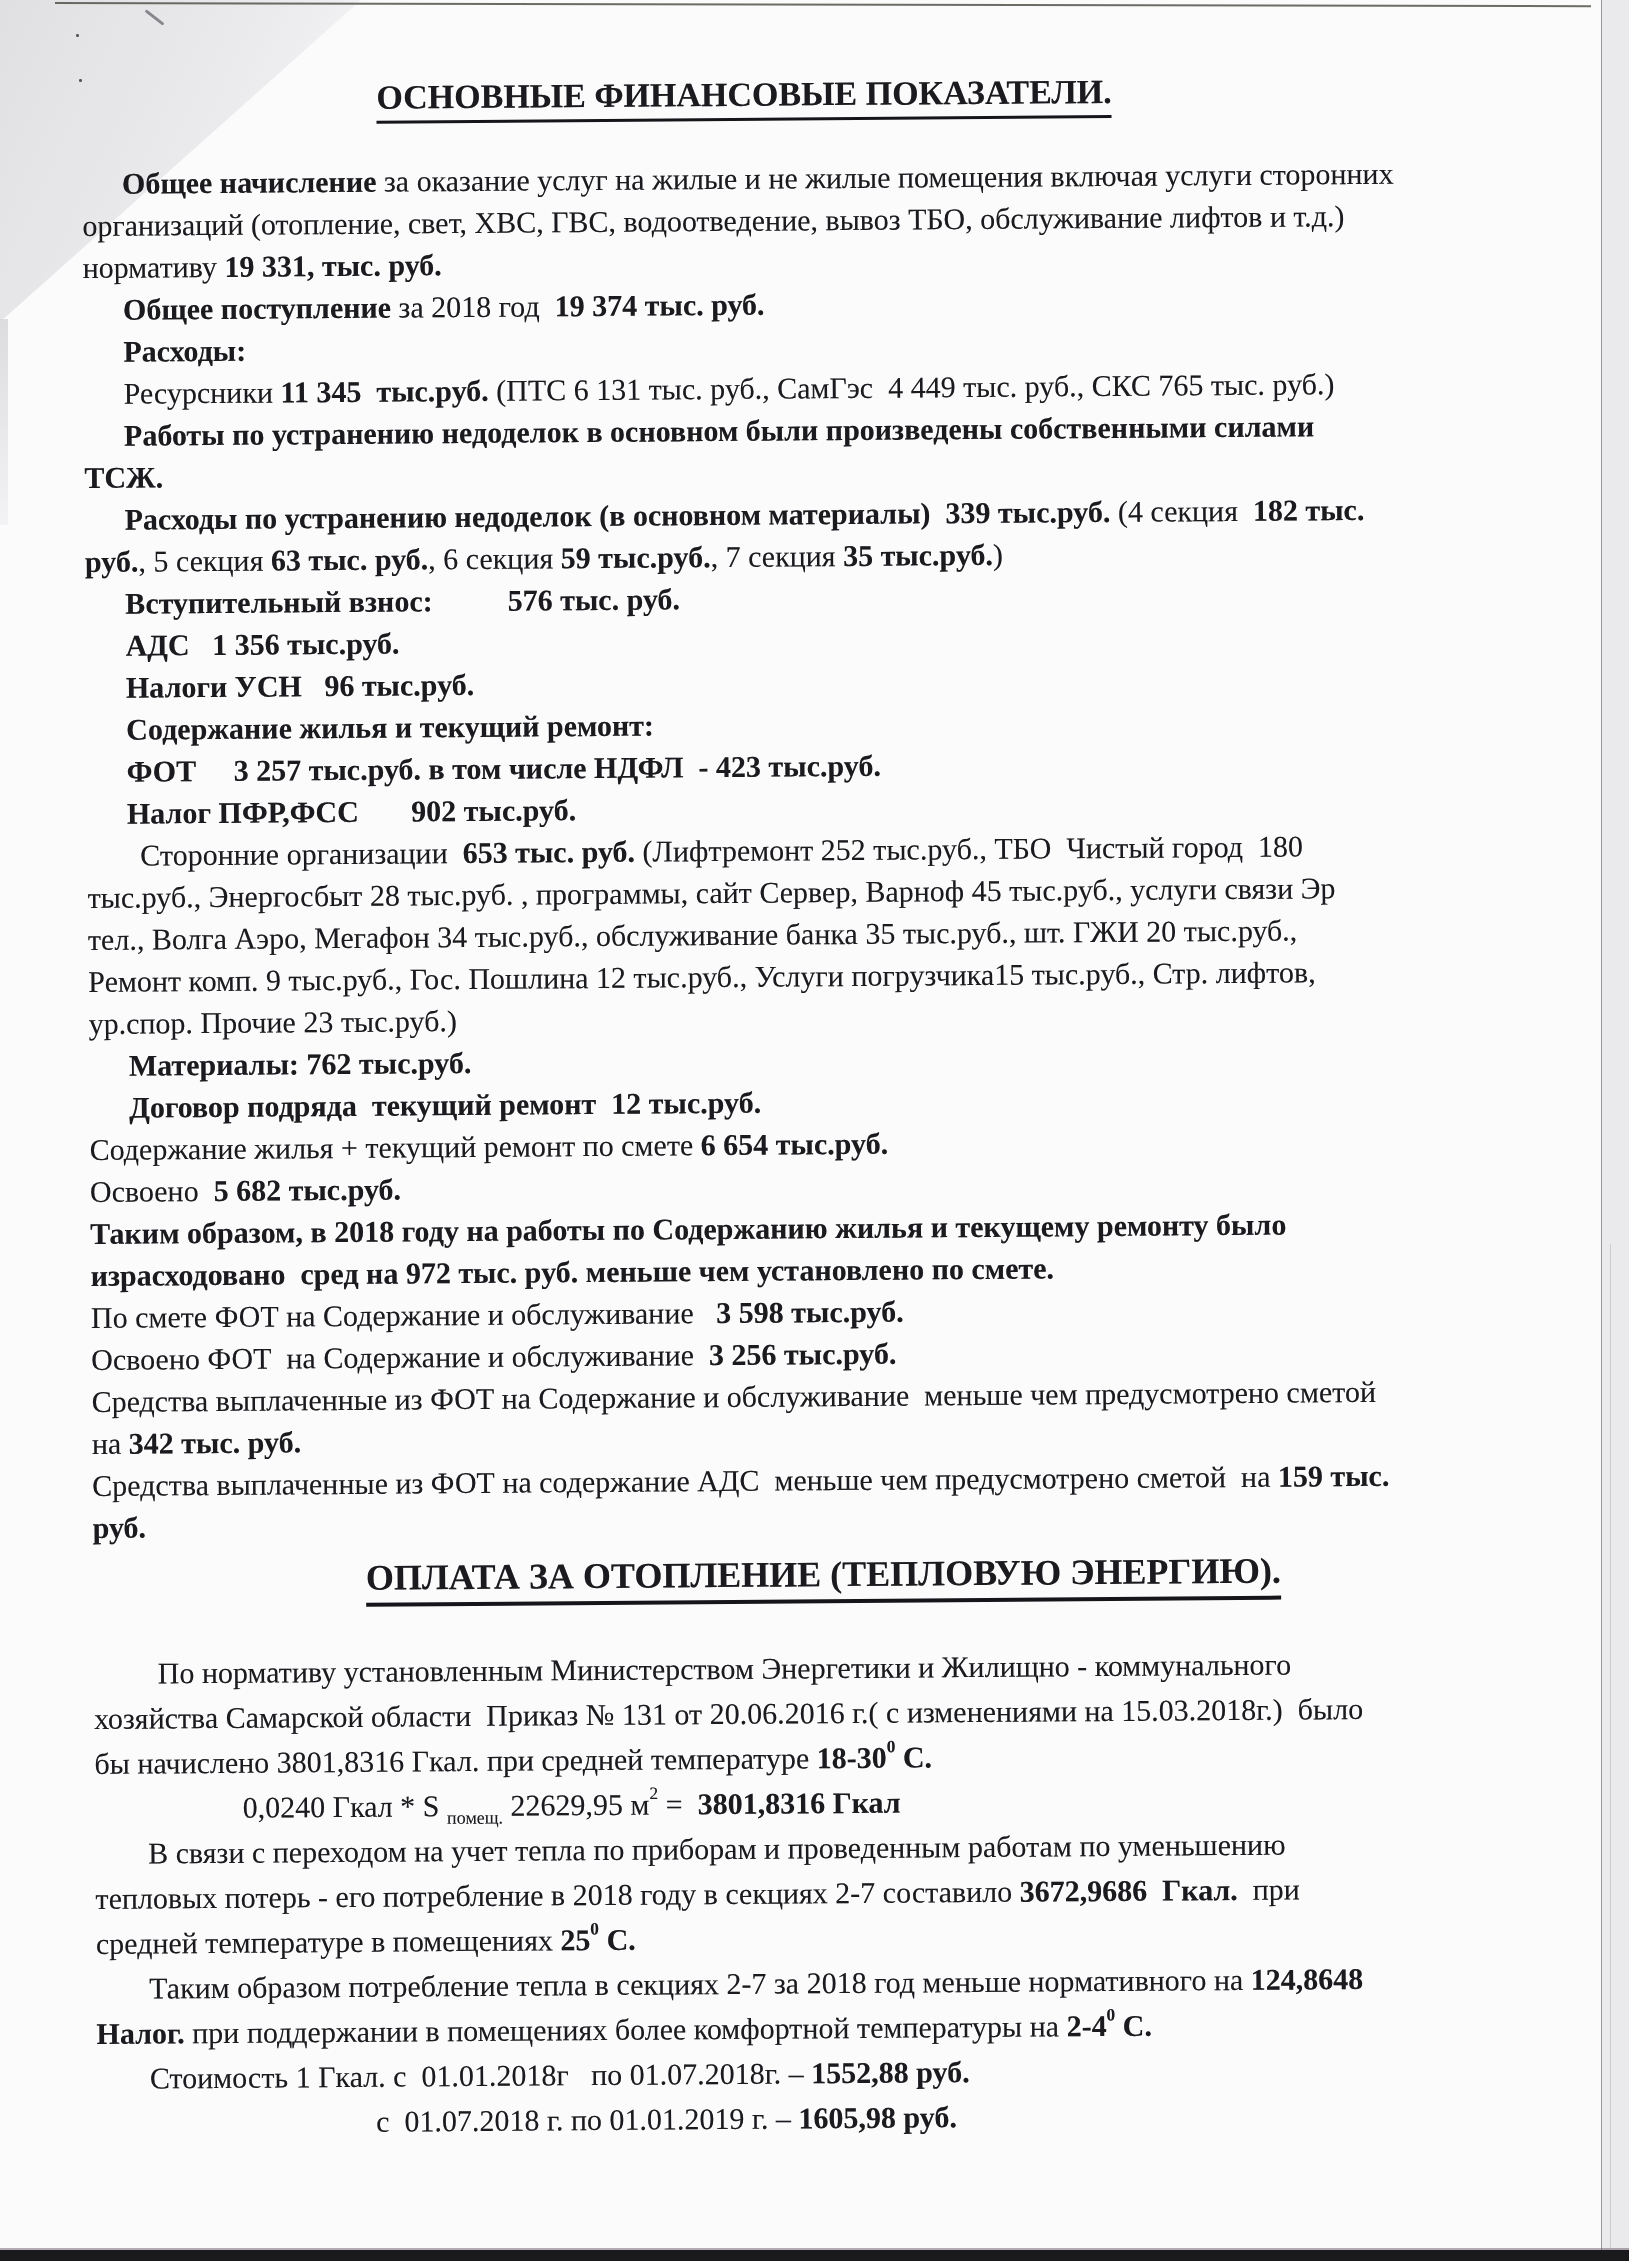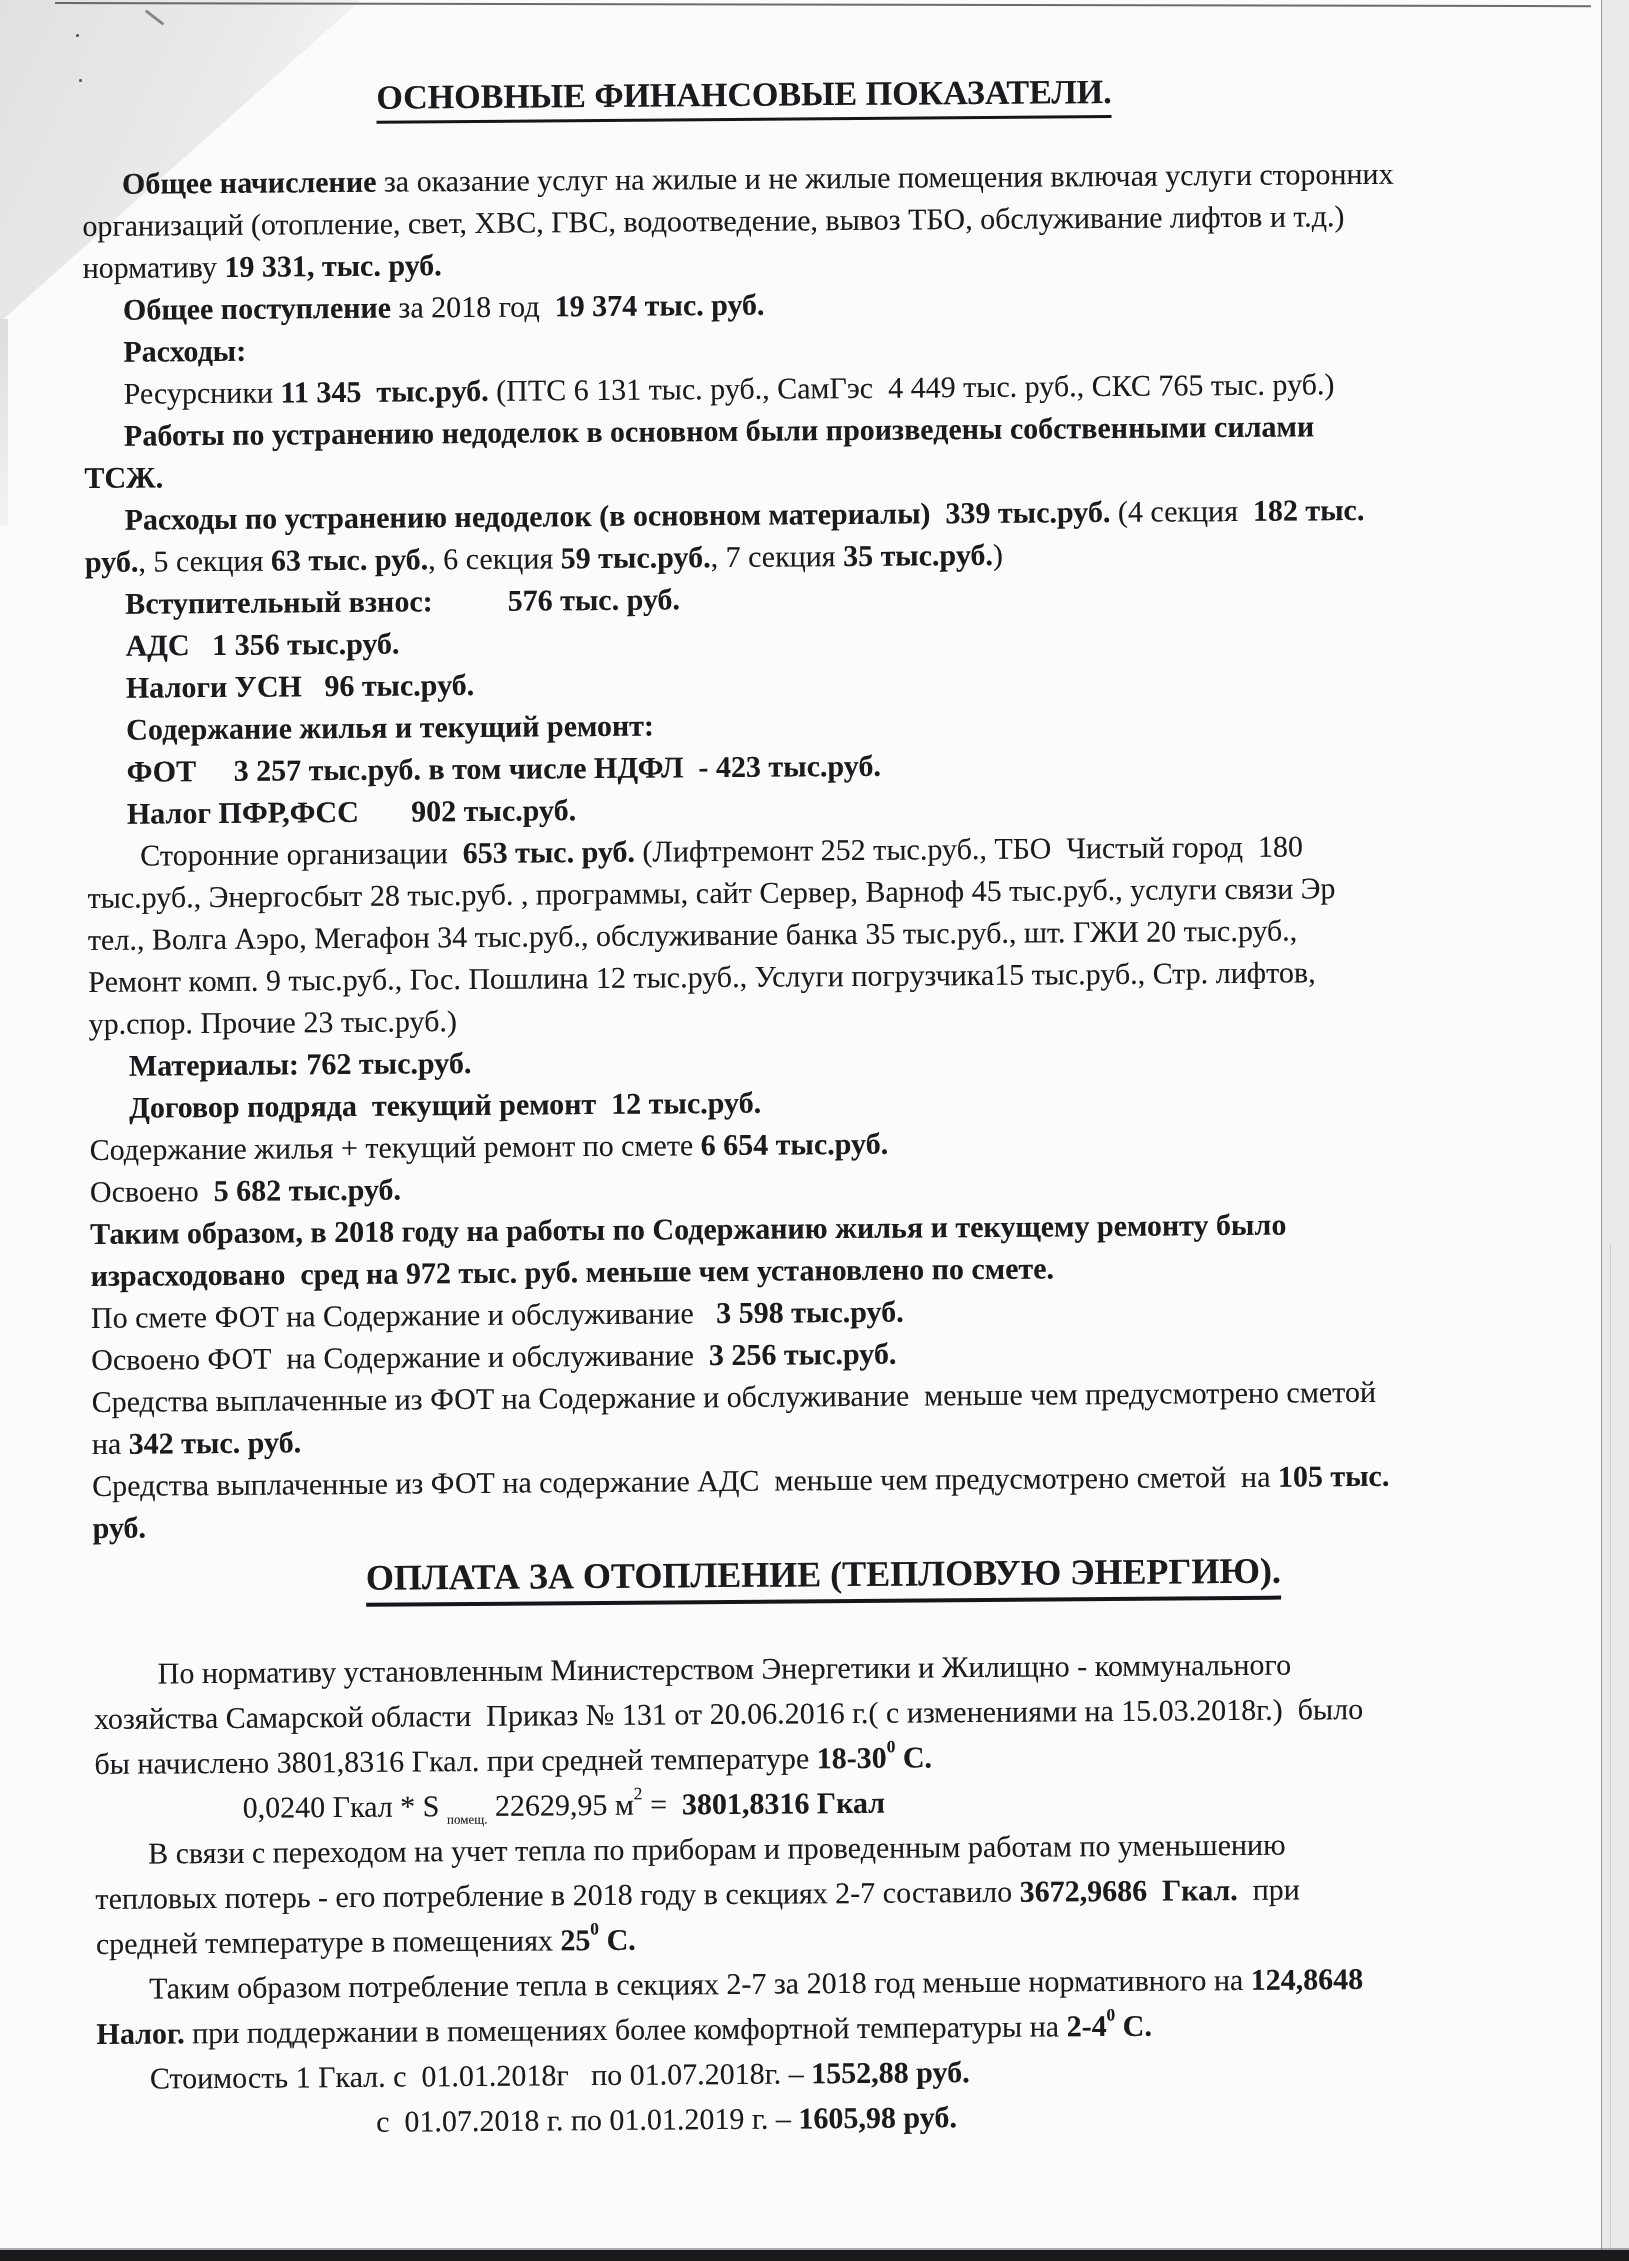--- a/index.html
+++ b/index.html
@@ -68,21 +68,21 @@
     white-space:pre;
   }
   .sec2 .para{line-height:45px;}
   .para .b{font-weight:bold;}
   .ind-a{text-indent:40px;}
   .ind-b{text-indent:53px;}
   .ind-c{text-indent:64px;}
   .formula{padding-left:148px;}
   .shifted{padding-left:279px;}
   sup{font-size:17.4px;line-height:0;vertical-align:15.5px;}
-  sub{font-size:13px;line-height:0;vertical-align:-7.7px;text-align:center;}
+  sub{font-size:18px;line-height:0;vertical-align:-7.7px;text-align:center;}
 </style>
 </head>
 <body>
 
 <div class="paper"></div>
 
 <div class="corner-fold"></div>
 <div class="corner-streak"></div>
 <div class="left-strip"></div>
 <div class="speck s1"></div>
@@ -110,21 +110,21 @@
       <p class="para ind-a"><span class="b">Налог ПФР,ФСС       902 тыс.руб.</span></p>
       <p class="para ind-b"><span>Сторонние организации  </span><span class="b">653 тыс. руб.</span><span> (Лифтремонт 252 тыс.руб., ТБО  Чистый город  180</span><br><span>тыс.руб., Энергосбыт 28 тыс.руб. , программы, сайт Сервер, Варноф 45 тыс.руб., услуги связи Эр</span><br><span>тел., Волга Аэро, Мегафон 34 тыс.руб., обслуживание банка 35 тыс.руб., шт. ГЖИ 20 тыс.руб.,</span><br><span>Ремонт комп. 9 тыс.руб., Гос. Пошлина 12 тыс.руб., Услуги погрузчика15 тыс.руб., Стр. лифтов,</span><br><span>ур.спор. Прочие 23 тыс.руб.)</span></p>
       <p class="para ind-a"><span class="b">Материалы: 762 тыс.руб.</span></p>
       <p class="para ind-a"><span class="b">Договор подряда  текущий ремонт  12 тыс.руб.</span></p>
       <p class="para"><span>Содержание жилья + текущий ремонт по смете </span><span class="b">6 654 тыс.руб.</span></p>
       <p class="para"><span>Освоено  </span><span class="b">5 682 тыс.руб.</span></p>
       <p class="para"><span class="b">Таким образом, в 2018 году на работы по Содержанию жилья и текущему ремонту было</span><br><span class="b">израсходовано  сред на 972 тыс. руб. меньше чем установлено по смете.</span></p>
       <p class="para"><span>По смете ФОТ на Содержание и обслуживание   </span><span class="b">3 598 тыс.руб.</span></p>
       <p class="para"><span>Освоено ФОТ  на Содержание и обслуживание  </span><span class="b">3 256 тыс.руб.</span></p>
       <p class="para"><span>Средства выплаченные из ФОТ на Содержание и обслуживание  меньше чем предусмотрено сметой</span><br><span>на </span><span class="b">342 тыс. руб.</span></p>
-      <p class="para"><span>Средства выплаченные из ФОТ на содержание АДС  меньше чем предусмотрено сметой  на </span><span class="b">105 тыс.</span><br><span class="b">руб.</span></p>
+      <p class="para"><span>Средства выплаченные из ФОТ на содержание АДС  меньше чем предусмотрено сметой  на </span><span class="b">159 тыс.</span><br><span class="b">руб.</span></p>
     </div>
   <h2 class="doc-title"><span class="u">ОПЛАТА ЗА ОТОПЛЕНИЕ (ТЕПЛОВУЮ ЭНЕРГИЮ).</span></h2>
   <div class="sec2">
       <p class="para ind-c"><span>По нормативу установленным Министерством Энергетики и Жилищно - коммунального</span><br><span>хозяйства Самарской области  Приказ № 131 от 20.06.2016 г.( с изменениями на 15.03.2018г.)  было</span><br><span>бы начислено 3801,8316 Гкал. при средней температуре </span><span class="b">18-30</span><sup class="b">0</sup><span class="b"> С.</span></p>
       <p class="para formula"><span>0,0240 Гкал * S </span><sub>помещ.</sub><span> 22629,95 м</span><sup>2</sup><span> =  </span><span class="b">3801,8316 Гкал</span></p>
       <p class="para ind-b"><span>В связи с переходом на учет тепла по приборам и проведенным работам по уменьшению</span><br><span>тепловых потерь - его потребление в 2018 году в секциях 2-7 составило </span><span class="b">3672,9686  Гкал.</span><span>  при</span><br><span>средней температуре в помещениях </span><span class="b">25</span><sup class="b">0</sup><span class="b"> С.</span></p>
       <p class="para ind-b"><span>Таким образом потребление тепла в секциях 2-7 за 2018 год меньше нормативного на </span><span class="b">124,8648</span><br><span class="b">Налог.</span><span> при поддержании в помещениях более комфортной температуры на </span><span class="b">2-4</span><sup class="b">0</sup><span class="b"> С.</span></p>
       <p class="para ind-b"><span>Стоимость 1 Гкал. с  01.01.2018г   по 01.07.2018г. – </span><span class="b">1552,88 руб.</span></p>
       <p class="para shifted"><span>с  01.07.2018 г. по 01.01.2019 г. – </span><span class="b">1605,98 руб.</span></p>
     </div>

